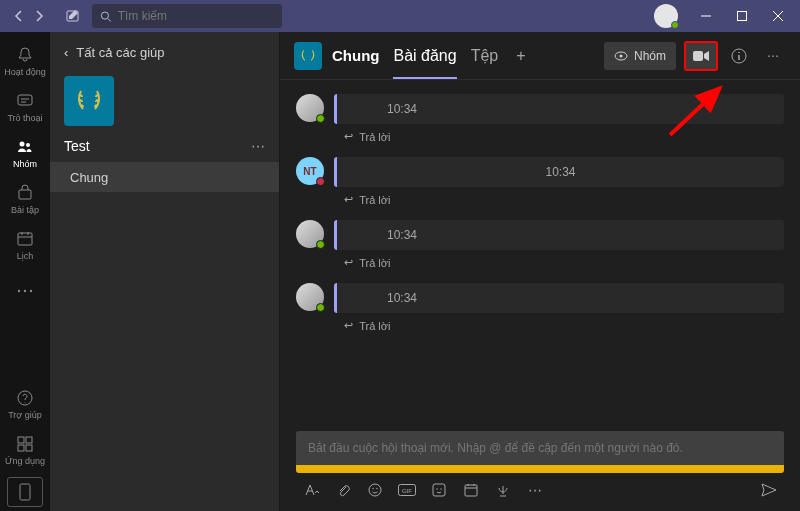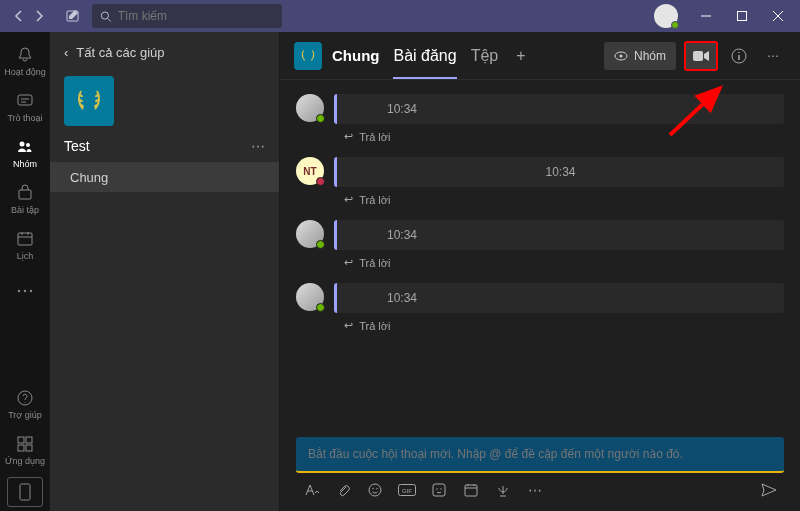--- a/index.html
+++ b/index.html
@@ -40,29 +40,29 @@
 .add-tab{color:#a6a6a6;font-size:16px;cursor:pointer;padding:0 4px;}
 .header-spacer{flex:1;}
 .header-actions{display:flex;align-items:center;gap:8px;}
 .team-btn{height:28px;padding:0 10px;background:#3b3b3b;border-radius:3px;display:flex;align-items:center;gap:6px;color:#d1d1d1;cursor:pointer;font-size:12px;}
 .meet-btn{width:34px;height:30px;background:#3b3b3b;border-radius:3px;display:flex;align-items:center;justify-content:center;cursor:pointer;border:2.5px solid #ff0000;}
 .info-btn,.more-btn{width:26px;height:26px;display:flex;align-items:center;justify-content:center;color:#a6a6a6;cursor:pointer;}
 .arrow-annotation{position:absolute;left:660px;top:80px;pointer-events:none;}
 .messages{flex:1;overflow:hidden;padding:14px 16px 0 16px;}
 .msg-row{display:flex;gap:10px;margin-bottom:8px;}
 .msg-avatar{width:28px;height:28px;border-radius:50%;background:#555;flex-shrink:0;position:relative;background-size:cover;}
-.msg-avatar.nt{background:#fef9c3;color:#7a2a2a;display:flex;align-items:center;justify-content:center;font-size:10px;font-weight:600;}
+.msg-avatar.nt{background:#7dd3fc;color:#7a2a2a;display:flex;align-items:center;justify-content:center;font-size:10px;font-weight:600;}
 .msg-avatar .presence2{position:absolute;bottom:-1px;right:-1px;width:9px;height:9px;border-radius:50%;background:#6bb700;border:1.5px solid #1f1f1f;}
 .presence2.busy{background:#c4314b;}
 .msg-body{flex:1;}
 .msg-card{background:#292929;border-left:3px solid #9ea2ff;border-radius:3px;padding:8px 10px;}
 .msg-time{font-size:12px;color:#a6a6a6;margin-left:40px;}
 .reply{font-size:11px;color:#a6a6a6;padding:6px 10px;display:flex;align-items:center;gap:6px;cursor:pointer;}
 .compose-area{padding:8px 16px 12px;}
-.compose-box{background:#0c4a6e;border-radius:3px;padding:10px 12px;border-bottom:2px solid #eab308;}
+.compose-box{background:#404040;border-radius:3px;padding:10px 12px;border-bottom:8px solid #eab308;}
 .compose-box input{background:transparent;border:none;outline:none;color:#a6a6a6;font-size:12px;width:100%;}
 .compose-toolbar{display:flex;align-items:center;gap:14px;padding:8px 6px 0;color:#a6a6a6;}
 .ct-icon{width:18px;height:18px;display:flex;align-items:center;justify-content:center;cursor:pointer;font-size:14px;}
 .ct-spacer{flex:1;}
 svg{display:block;}
 </style>
 </head>
 <body>
 
 <div class="titlebar">

